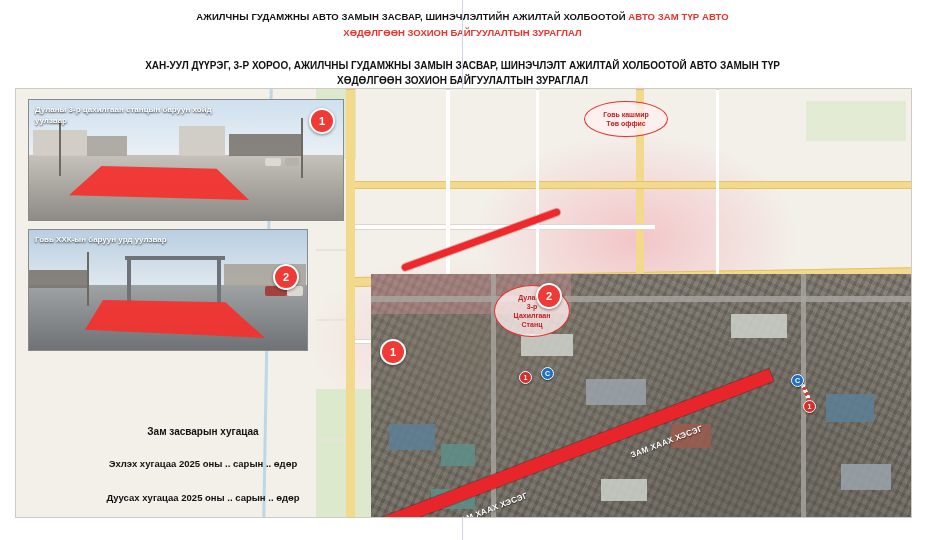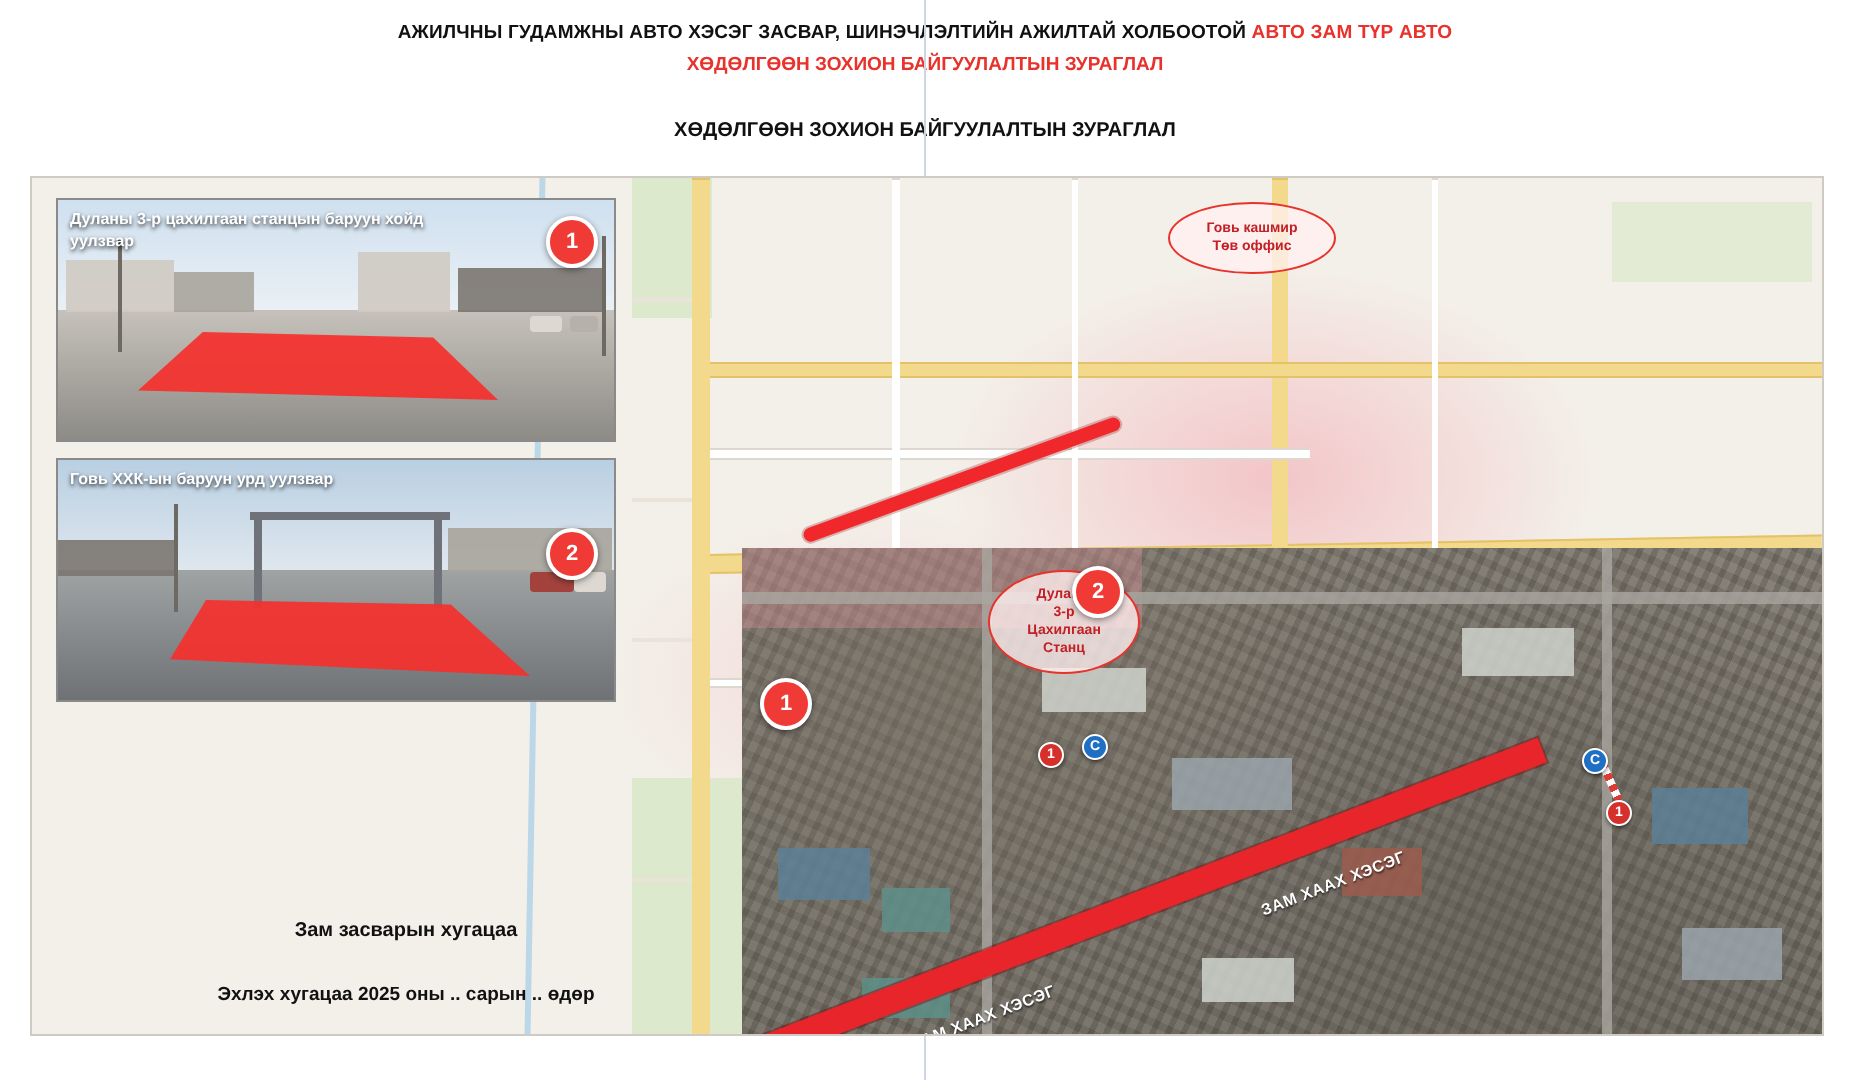--- a/index.html
+++ b/index.html
@@ -188,21 +188,21 @@
     padding: 2px;
     box-sizing: border-box;
   }
 
   
   .photo {
     position: absolute;
     border: 1px solid #8a8a8a;
     overflow: hidden;
   }
-  #photo1 { left: 12px; top: 10px; width: 278px; height: 120px; }
+  #photo1 { left: 12px; top: 10px; width: 278px; height: 120px; padding-left: 36px; }
   #photo2 { left: 12px; top: 140px; width: 278px; height: 120px; }
 
   .photo-sky {
     position: absolute;
     left: 0; top: 0; right: 0; height: 46%;
     background: linear-gradient(#cfe0ef, #eaf0f5);
   }
   .photo-ground {
     position: absolute;
     left: 0; bottom: 0; right: 0; height: 54%;
@@ -312,26 +312,27 @@
     width: 1px;
     height: 540px;
     background: #cdd6e2;
   }
 </style>
 </head>
 <body>
 
 <div id="header">
   <div class="title-line1">
-    <span>АЖИЛЧНЫ ГУДАМЖНЫ АВТО ХЭСЭГ ЗАСВАР, ШИНЭЧЛЭЛТИЙН АЖИЛТАЙ ХОЛБООТОЙ </span><span class="red">АВТО ЗАМ  ТҮР  АВТО</span>
+    <span>АЖИЛЧНЫ ГУДАМЖНЫ АВТО ЗАМЫН ЗАСВАР, ШИНЭЧЛЭЛТИЙН АЖИЛТАЙ ХОЛБООТОЙ </span><span class="red">АВТО ЗАМ  ТҮР  АВТО</span>
   </div>
   <div class="title-line2">ХӨДӨЛГӨӨН ЗОХИОН БАЙГУУЛАЛТЫН ЗУРАГЛАЛ</div>
 </div>
 
 <div id="subheader">
+  <div>ХАН-УУЛ ДҮҮРЭГ, 3-Р ХОРОО, АЖИЛЧНЫ ГУДАМЖНЫ ЗАМЫН ЗАСВАР, ШИНЭЧЛЭЛТ АЖИЛТАЙ ХОЛБООТОЙ АВТО ЗАМЫН ТҮР</div>
   <div>ХӨДӨЛГӨӨН ЗОХИОН БАЙГУУЛАЛТЫН ЗУРАГЛАЛ</div>
 </div>
 
 <div class="center-line"></div>
 
 <div id="plan">
 
   <div class="map-base">
 
     <div class="green-patch" style="left:300px; top:0px; width:40px; height:70px;"></div>
@@ -430,15 +431,16 @@
     <div class="veh red" style="left:236px; top:56px; width:22px; height:10px;"></div>
     <div class="veh white" style="left:258px; top:56px; width:16px; height:10px;"></div>
     <div class="photo-red-zone" style="left:56px; top:70px; width:180px; height:38px; clip-path: polygon(10% 0%, 78% 6%, 100% 100%, 0% 78%);"></div>
     <div class="photo-caption">Говь ХХК-ын баруун урд уулзвар</div>
     <div class="node photo-node" style="top:34px;">2</div>
   </div>
 
   <div id="schedule">
     <div class="sch-title">Зам засварын хугацаа</div>
     <div class="sch-row">Эхлэх хугацаа 2025 оны .. сарын .. өдөр</div>
+    <div class="sch-row">Дуусах хугацаа 2025 оны .. сарын .. өдөр</div>
   </div>
 
 </div>
 
 </body></html>

